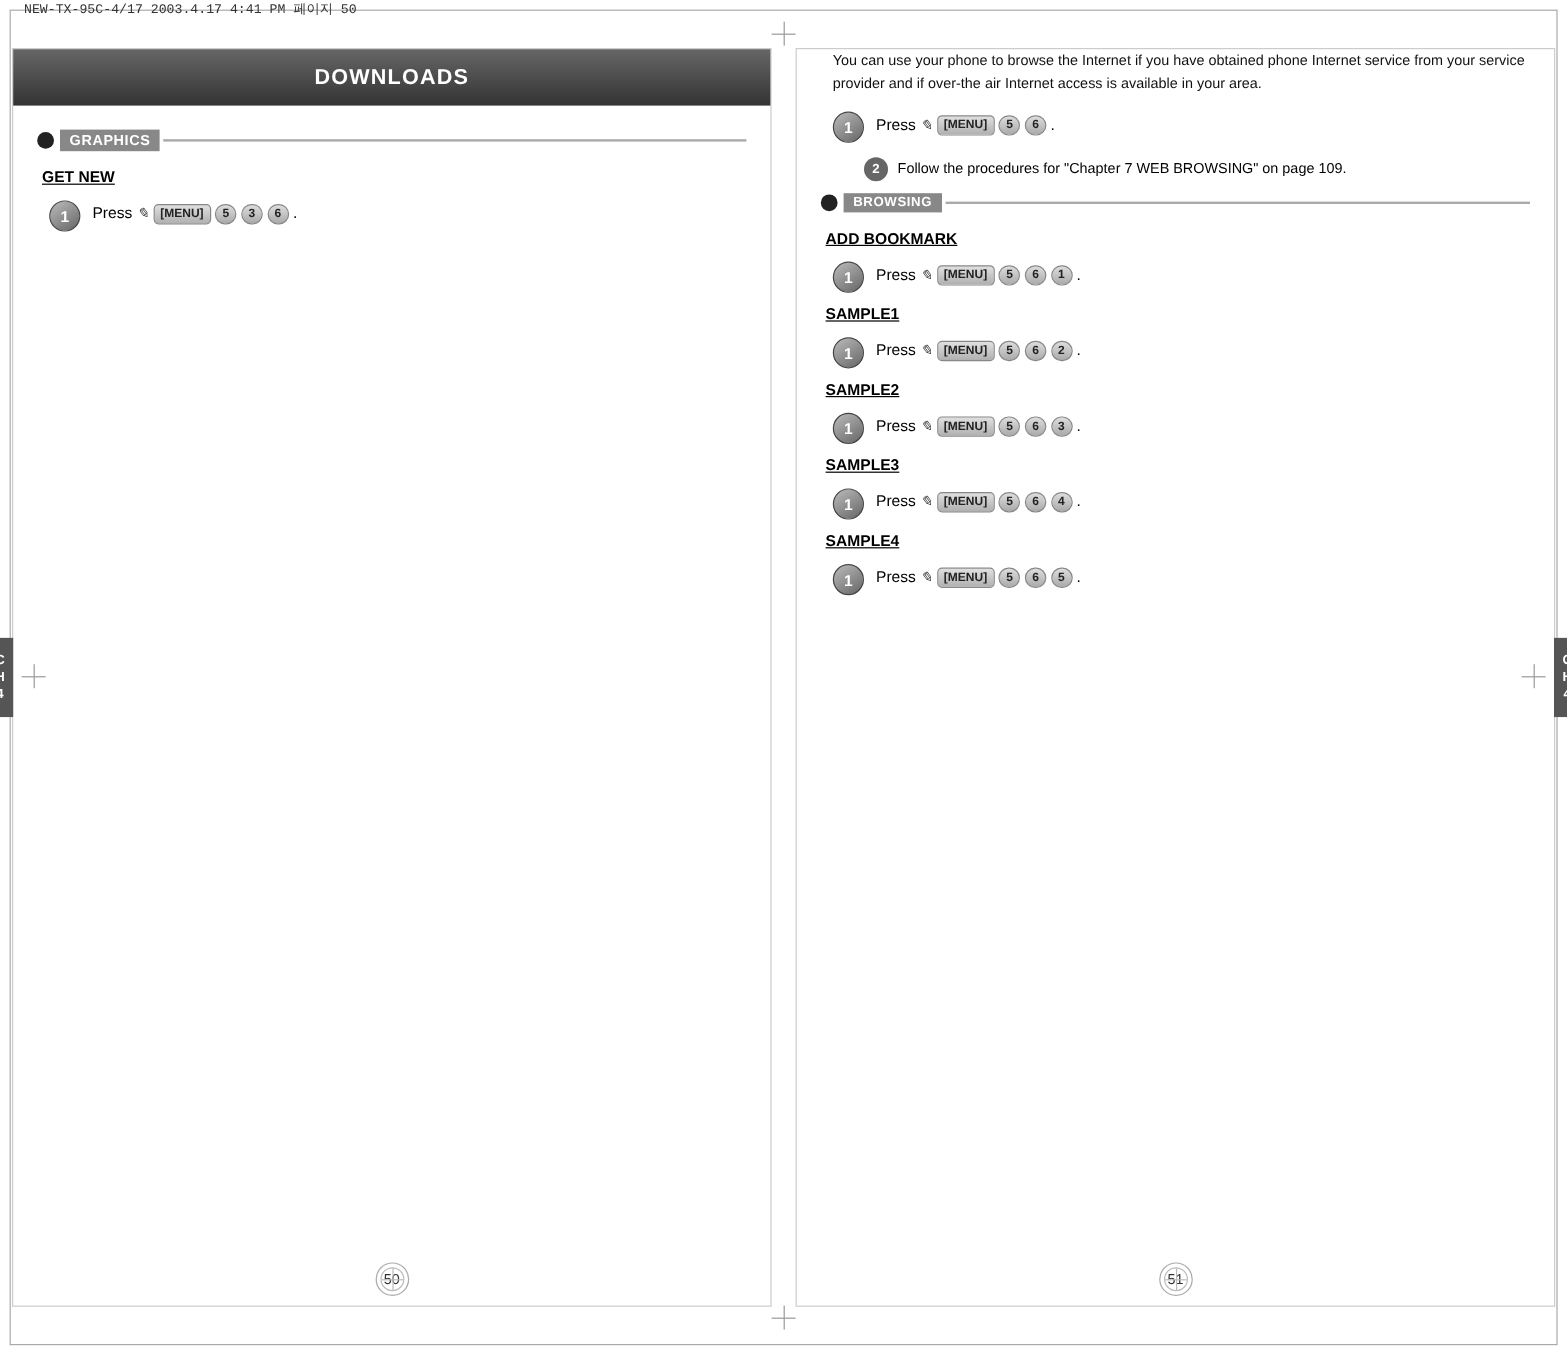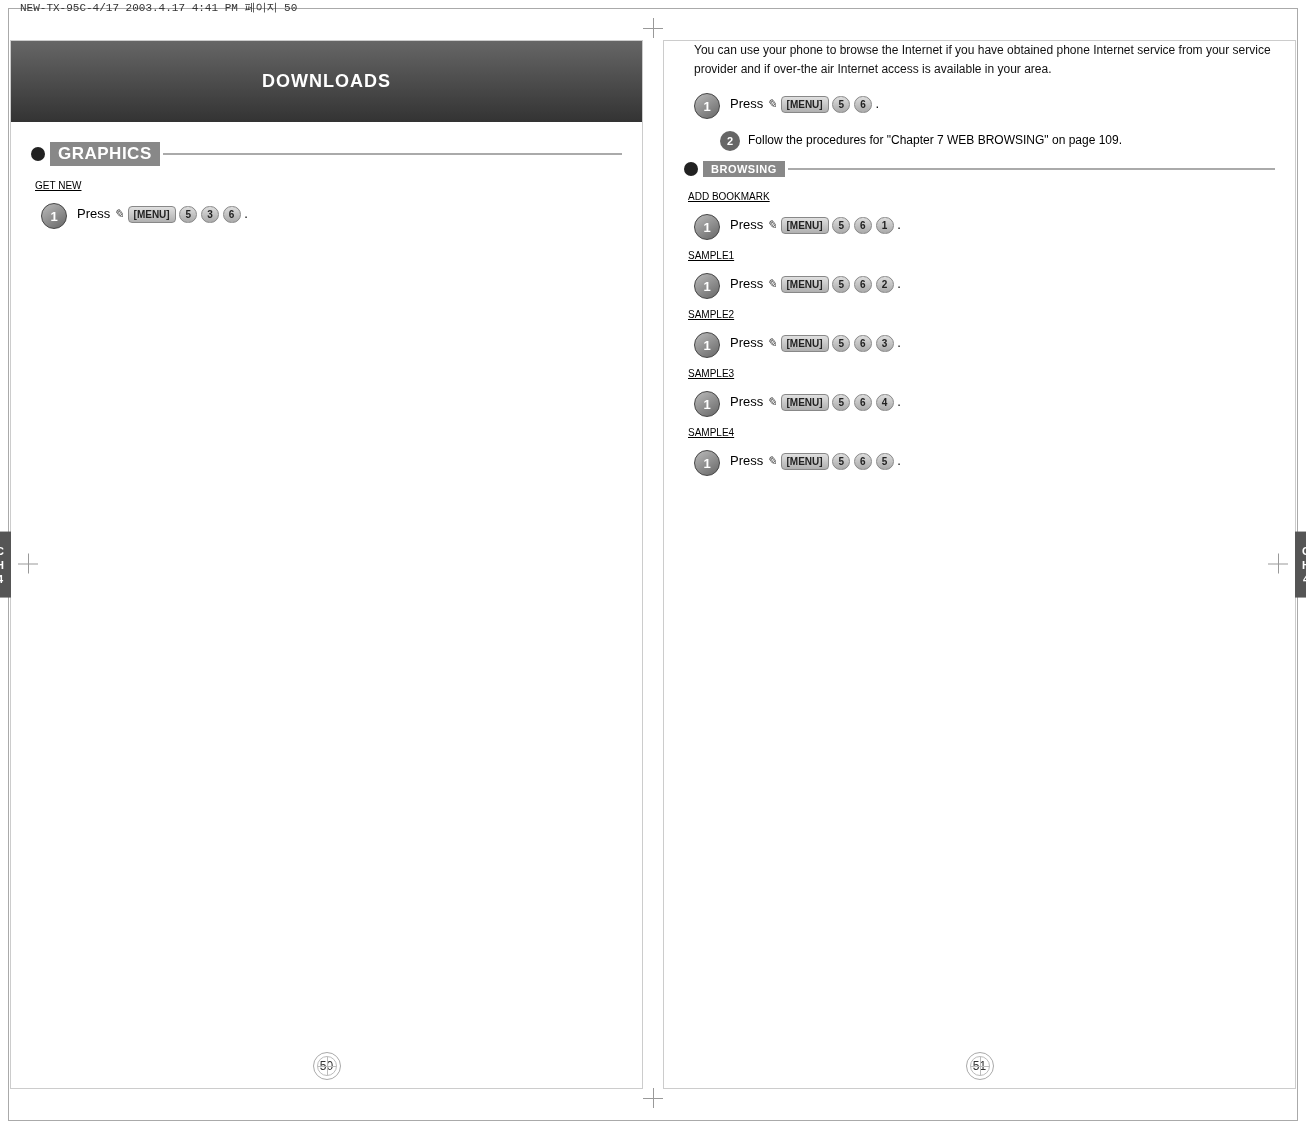--- a/index.html
+++ b/index.html
@@ -76,38 +76,38 @@
       right: -22px;
     }
 
     
     .section-header {
       background: linear-gradient(to bottom, #666, #333);
       color: #fff;
       text-align: center;
       font-size: 18px;
       font-weight: bold;
-      padding: 30px 10px;
+      padding: 13px 10px;
       margin: 0 -20px 20px -20px;
       letter-spacing: 1px;
     }
 
     .bullet-circle {
       width: 14px;
       height: 14px;
       background: #222;
       border-radius: 50%;
       margin-right: 6px;
       flex-shrink: 0;
     }
 
     
     .subsection-title {
-      font-size: 10px;
-      font-weight: normal;
+      font-size: 13px;
+      font-weight: bold;
       text-decoration: underline;
       margin-bottom: 10px;
       margin-left: 4px;
     }
 
     
     .step-block {
       display: flex;
       align-items: flex-start;
       margin-bottom: 10px;
@@ -308,21 +308,21 @@
     <div class="chapter-tab chapter-tab-left">
       <span>C</span><br>
       <span>H</span><br>
       <span>4</span>
     </div>
 
     <div class="section-header">DOWNLOADS</div>
 
     <div class="label-wrapper">
       <div class="bullet-circle"></div>
-      <div class="label-box-dark" style="background:#888; color:#fff; font-size:17px; font-weight:bold; padding:2px 8px;">GRAPHICS</div>
+      <div class="label-box-dark" style="background:#888; color:#fff; font-size:12px; font-weight:bold; padding:2px 8px;">GRAPHICS</div>
       <div class="label-line" style="flex:1; height:2px; background:#aaa; margin-left:3px;"></div>
     </div>
 
     <div class="subsection-title">GET NEW</div>
 
     <div class="step-block">
       <div class="step-circle">1</div>
       <div class="step-text">
         <span>Press</span>
         <span class="pen-icon">✎</span>

